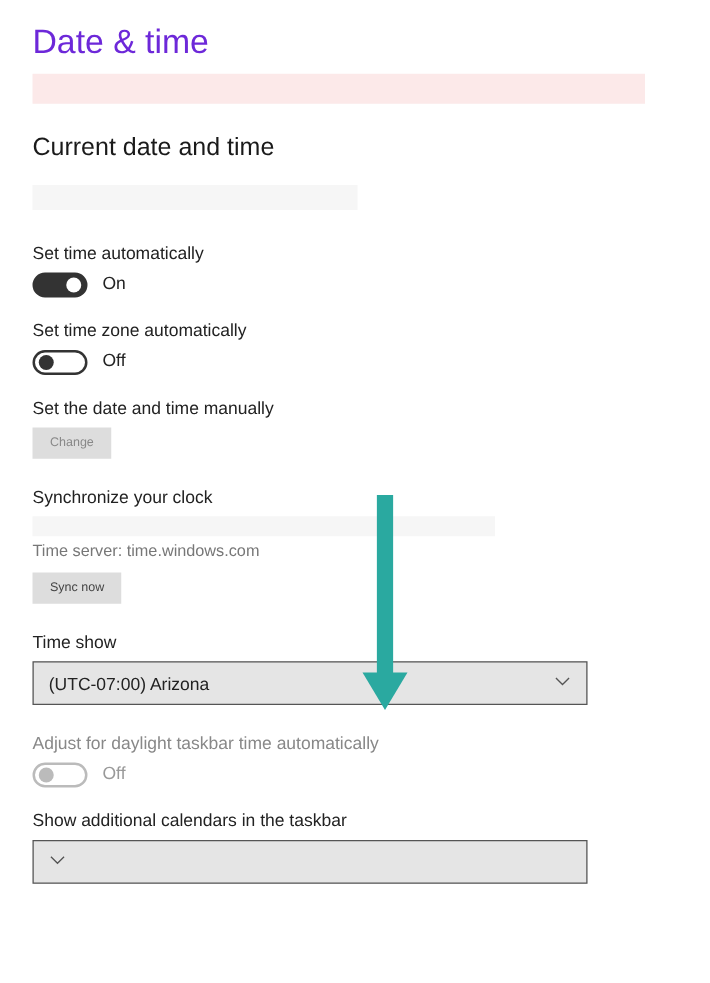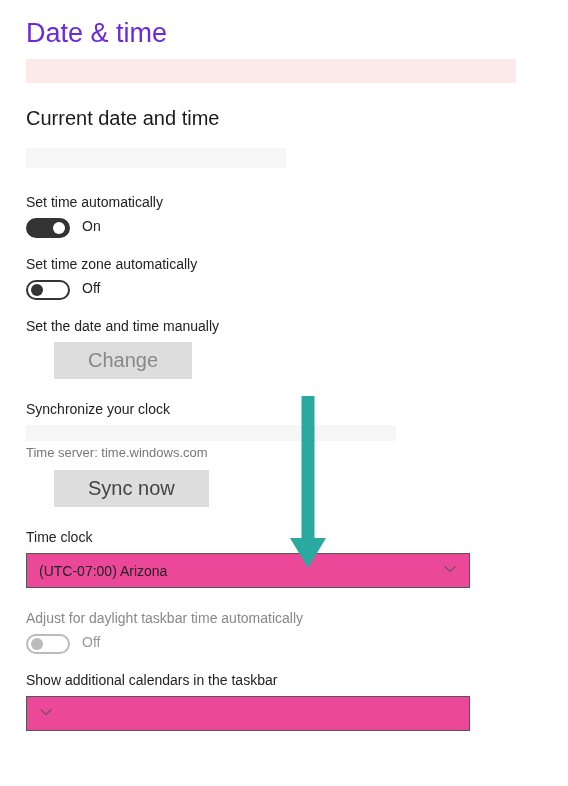--- a/index.html
+++ b/index.html
@@ -29,30 +29,30 @@
 .toggle .knob {
   position: absolute; width: 12px; height: 12px; border-radius: 50%;
   top: 2px; background: #333;
 }
 .toggle.on .knob { right: 3px; background: #fff; }
 .toggle.off .knob { left: 3px; }
 .toggle.disabled .knob { background: #bbb; }
 .toggle-text { font-size: 14px; }
 .toggle-text.muted { color: #999; }
 .btn {
-  background: #ddd; border: none; padding: 7px 34px; font-size: 20px;
-  color: #444; cursor: pointer; font-family: inherit; margin-left: 28px;
+  background: #ddd; border: none; padding: 7px 14px; font-size: 10px;
+  color: #444; cursor: pointer; font-family: inherit;
 }
 .btn.disabled { color: #888; cursor: default; }
 .spacer { height: 22px; }
 .info-text { font-size: 13px; color: #777; margin: 4px 0 10px 0; }
 .select {
   width: 444px; border: 1.5px solid #555; padding: 8px 12px;
   display: flex; justify-content: space-between; align-items: center;
-  font-size: 14px; cursor: pointer; background: #ec4899;
+  font-size: 14px; cursor: pointer; background: #e5e5e5;
 }
 .select .chev svg { width: 14px; height: 14px; }
 .arrow-annotation {
   position: absolute;
   left: 286px;
   top: 392px;
 }
 .arrow-annotation svg { display: block; }
 </style>
 </head>
@@ -87,21 +87,21 @@
 
 <div class="spacer"></div>
 
 <div class="label">Synchronize your clock</div>
 <div class="redact-gray-wide"></div>
 <div class="info-text">Time server: time.windows.com</div>
 <button class="btn">Sync now</button>
 
 <div class="spacer"></div>
 
-<div class="label">Time clock</div>
+<div class="label">Time show</div>
 <div class="select">
   <span>(UTC-07:00) Arizona</span>
   <span class="chev">
     <svg viewBox="0 0 16 16">
         <path d="M2 5 L8 11 L14 5" fill="none" stroke="#555" stroke-width="1.2"></path>
       </svg>
   </span>
 </div>
 
 <div class="spacer"></div>

